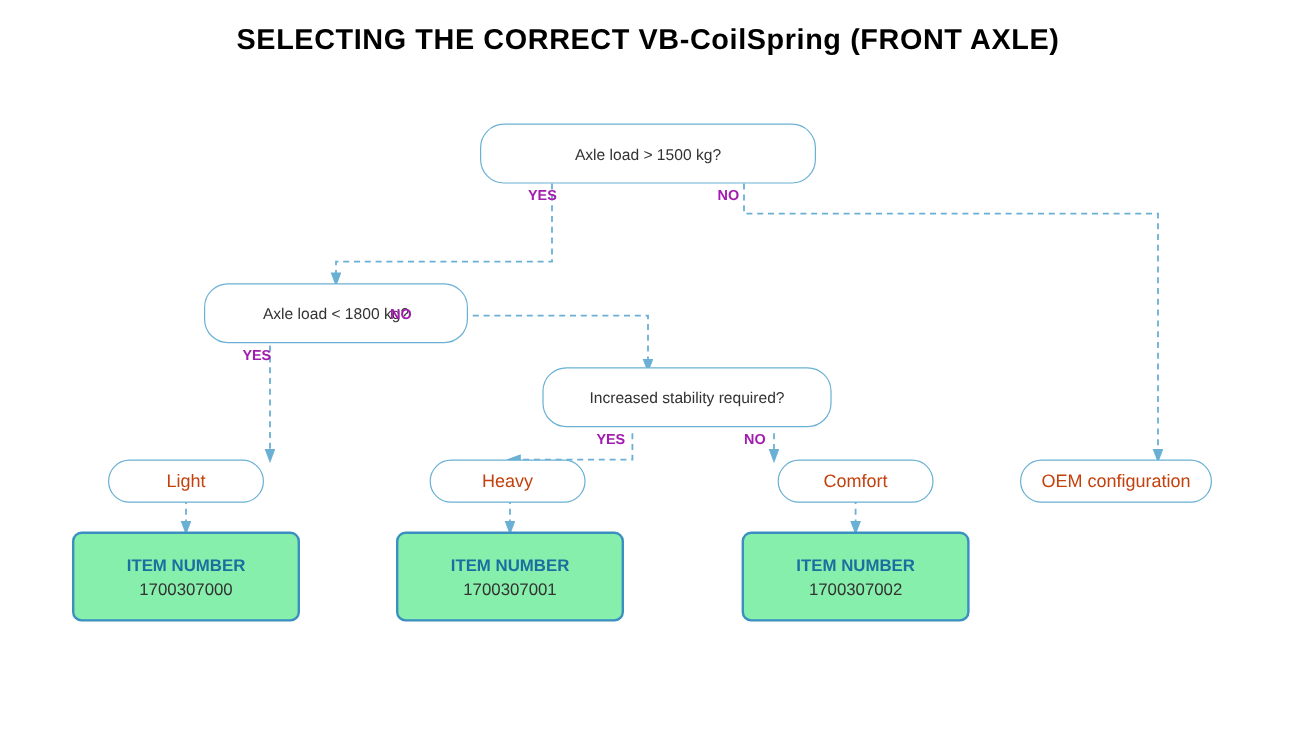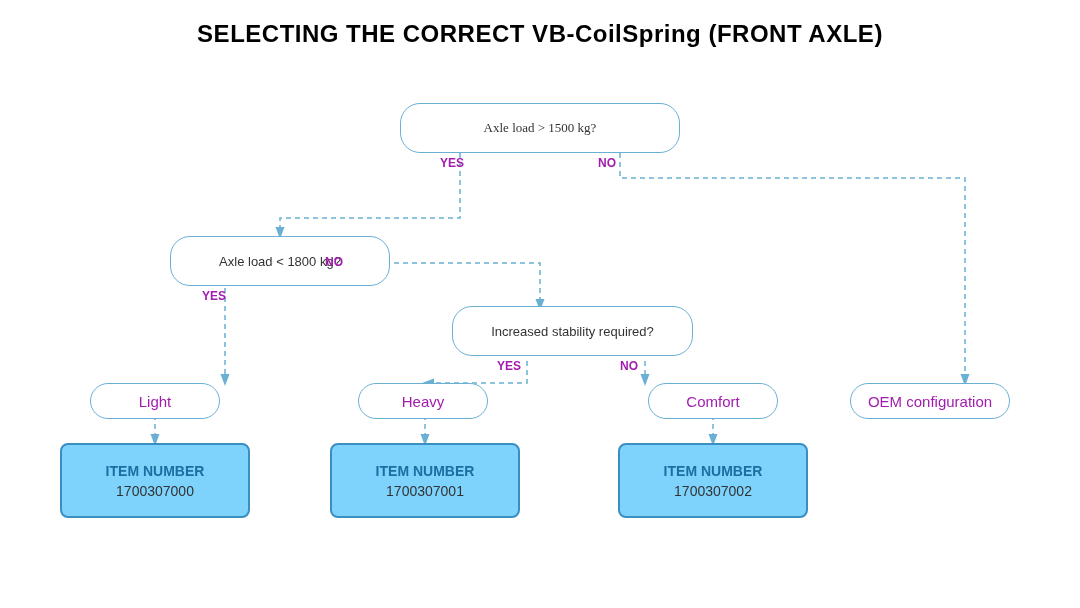--- a/index.html
+++ b/index.html
@@ -49,34 +49,34 @@
       align-items: center;
       justify-content: center;
       padding: 6px 14px;
     }
 
     .result-box {
       position: absolute;
       border: 1.5px solid #6ab0d4;
       border-radius: 20px;
       background: #fff;
-      color: #a21caf;
+      color: #c2410c;
       font-size: 15px;
       text-align: center;
       display: flex;
       align-items: center;
       justify-content: center;
       padding: 6px 14px;
     }
 
     .item-box {
       position: absolute;
       border: 2px solid #3a8fc0;
       border-radius: 8px;
-      background: #7dd3fc;
+      background: #86efac;
       text-align: center;
       display: flex;
       flex-direction: column;
       align-items: center;
       justify-content: center;
       padding: 8px 10px;
     }
 
     .item-box .item-label {
       font-size: 14px;
@@ -139,21 +139,21 @@
       <polyline points="615,283 615,305" stroke="#6ab0d4" stroke-width="1.5" fill="none" stroke-dasharray="5,4" marker-end="url(#arrow)"></polyline>
 
       <polyline points="125,337 125,365" stroke="#6ab0d4" stroke-width="1.5" fill="none" stroke-dasharray="5,4" marker-end="url(#arrow)"></polyline>
 
       <polyline points="395,337 395,365" stroke="#6ab0d4" stroke-width="1.5" fill="none" stroke-dasharray="5,4" marker-end="url(#arrow)"></polyline>
 
       <polyline points="683,337 683,365" stroke="#6ab0d4" stroke-width="1.5" fill="none" stroke-dasharray="5,4" marker-end="url(#arrow)"></polyline>
 
     </svg>
 
-    <div class="decision-box" style="left:370px; top:25px; width:280px; height:50px;font-family:Liberation Serif, serif;">
+    <div class="decision-box" style="left:370px; top:25px; width:280px; height:50px;">
       <span>Axle load &gt; 1500 kg?</span>
     </div>
 
     <div class="yn-label" style="left:410px; top:78px;">
       <span>YES</span>
     </div>
 
     <div class="yn-label" style="left:568px; top:78px;">
       <span>NO</span>
     </div>

